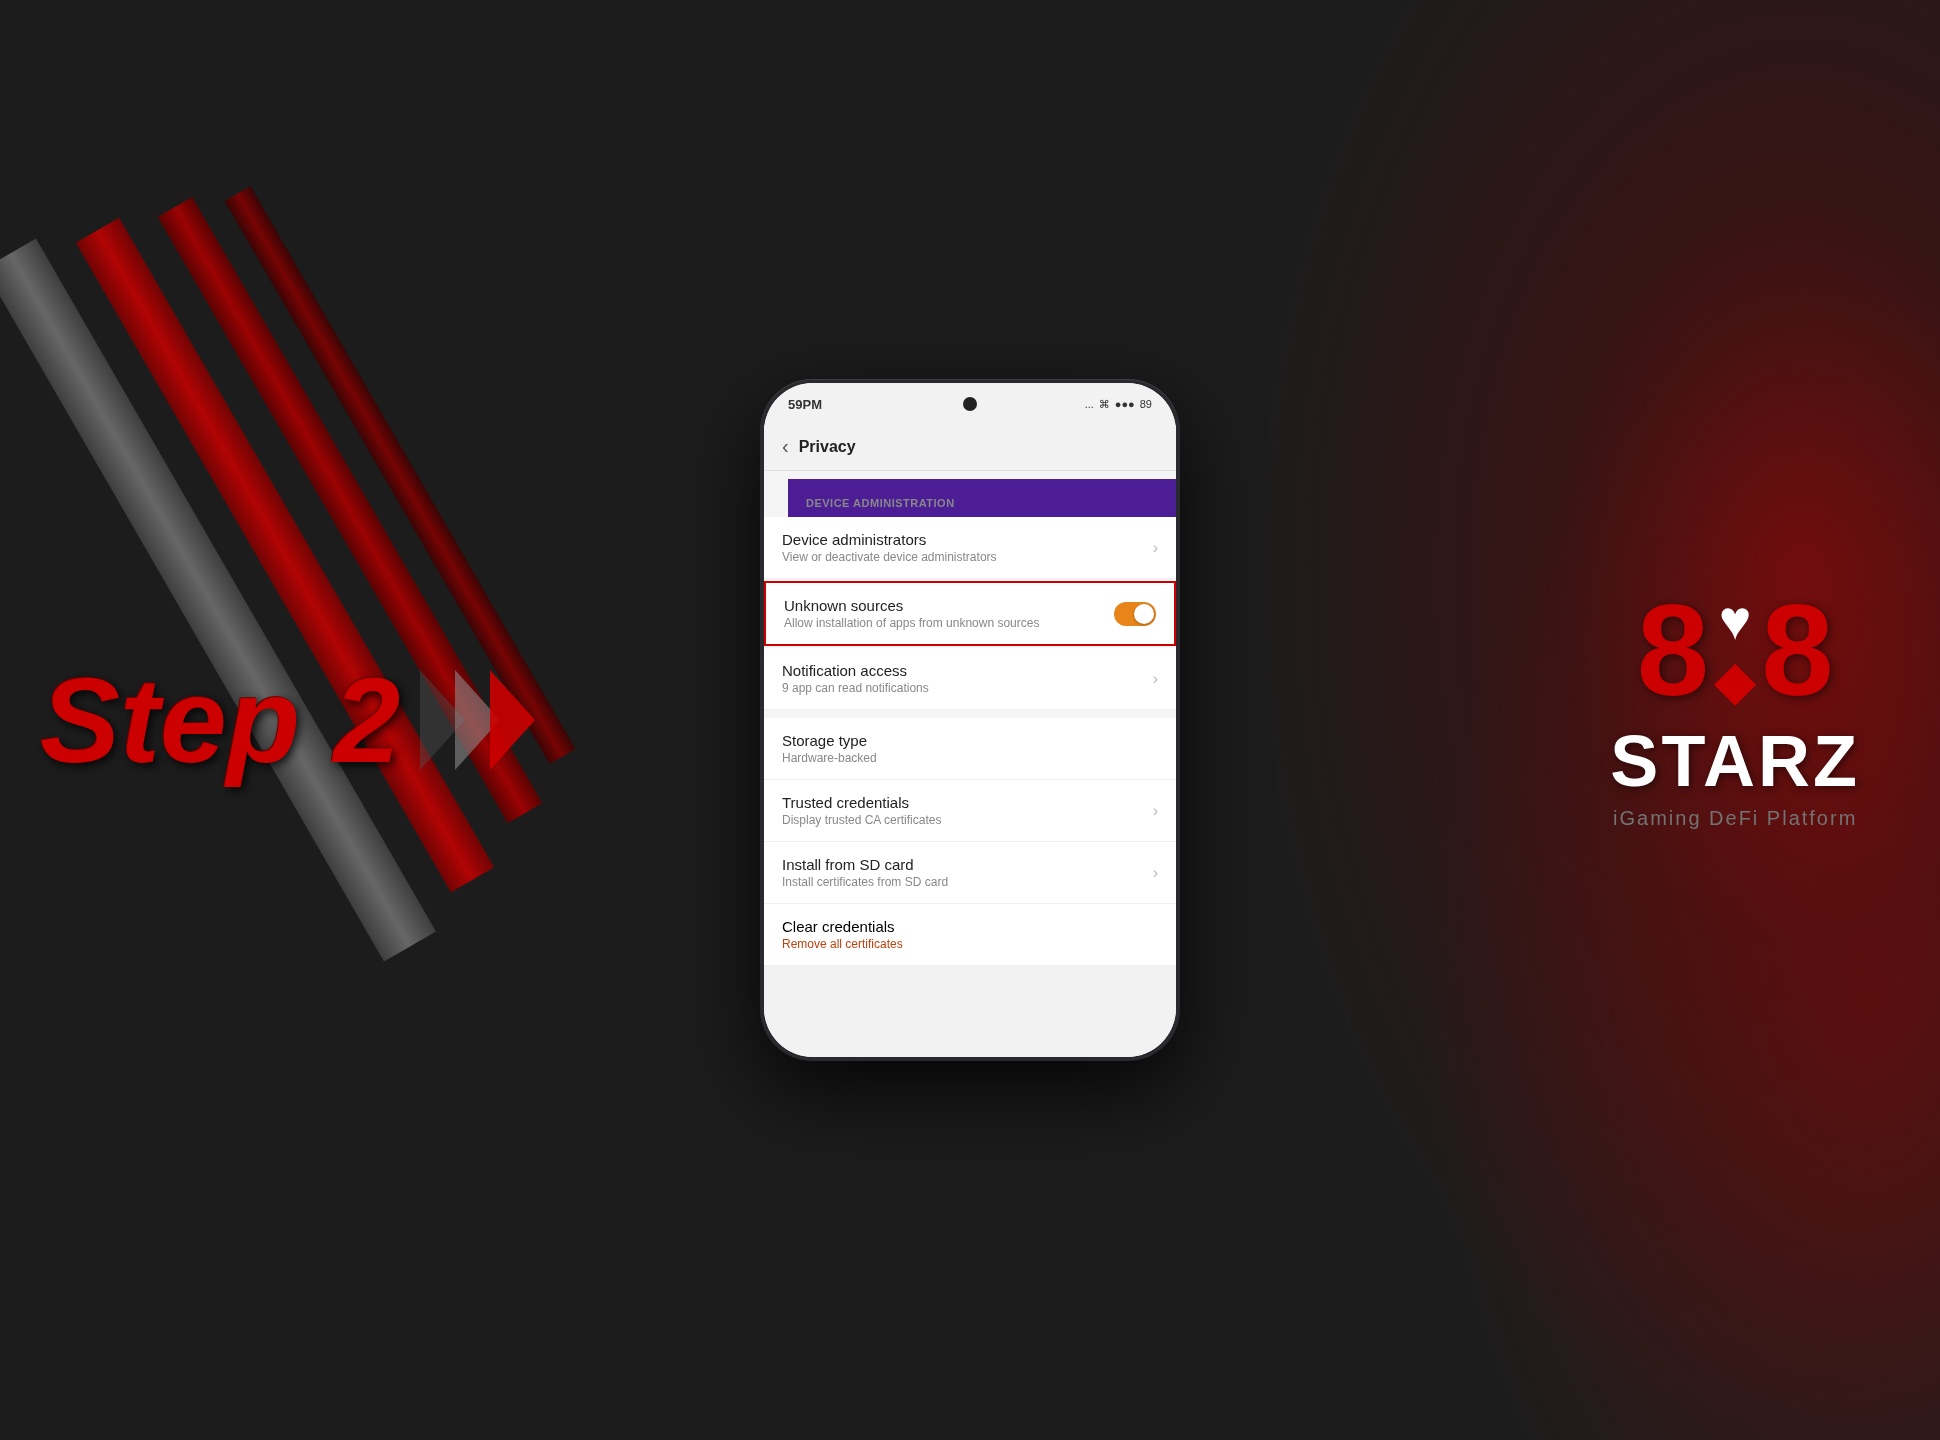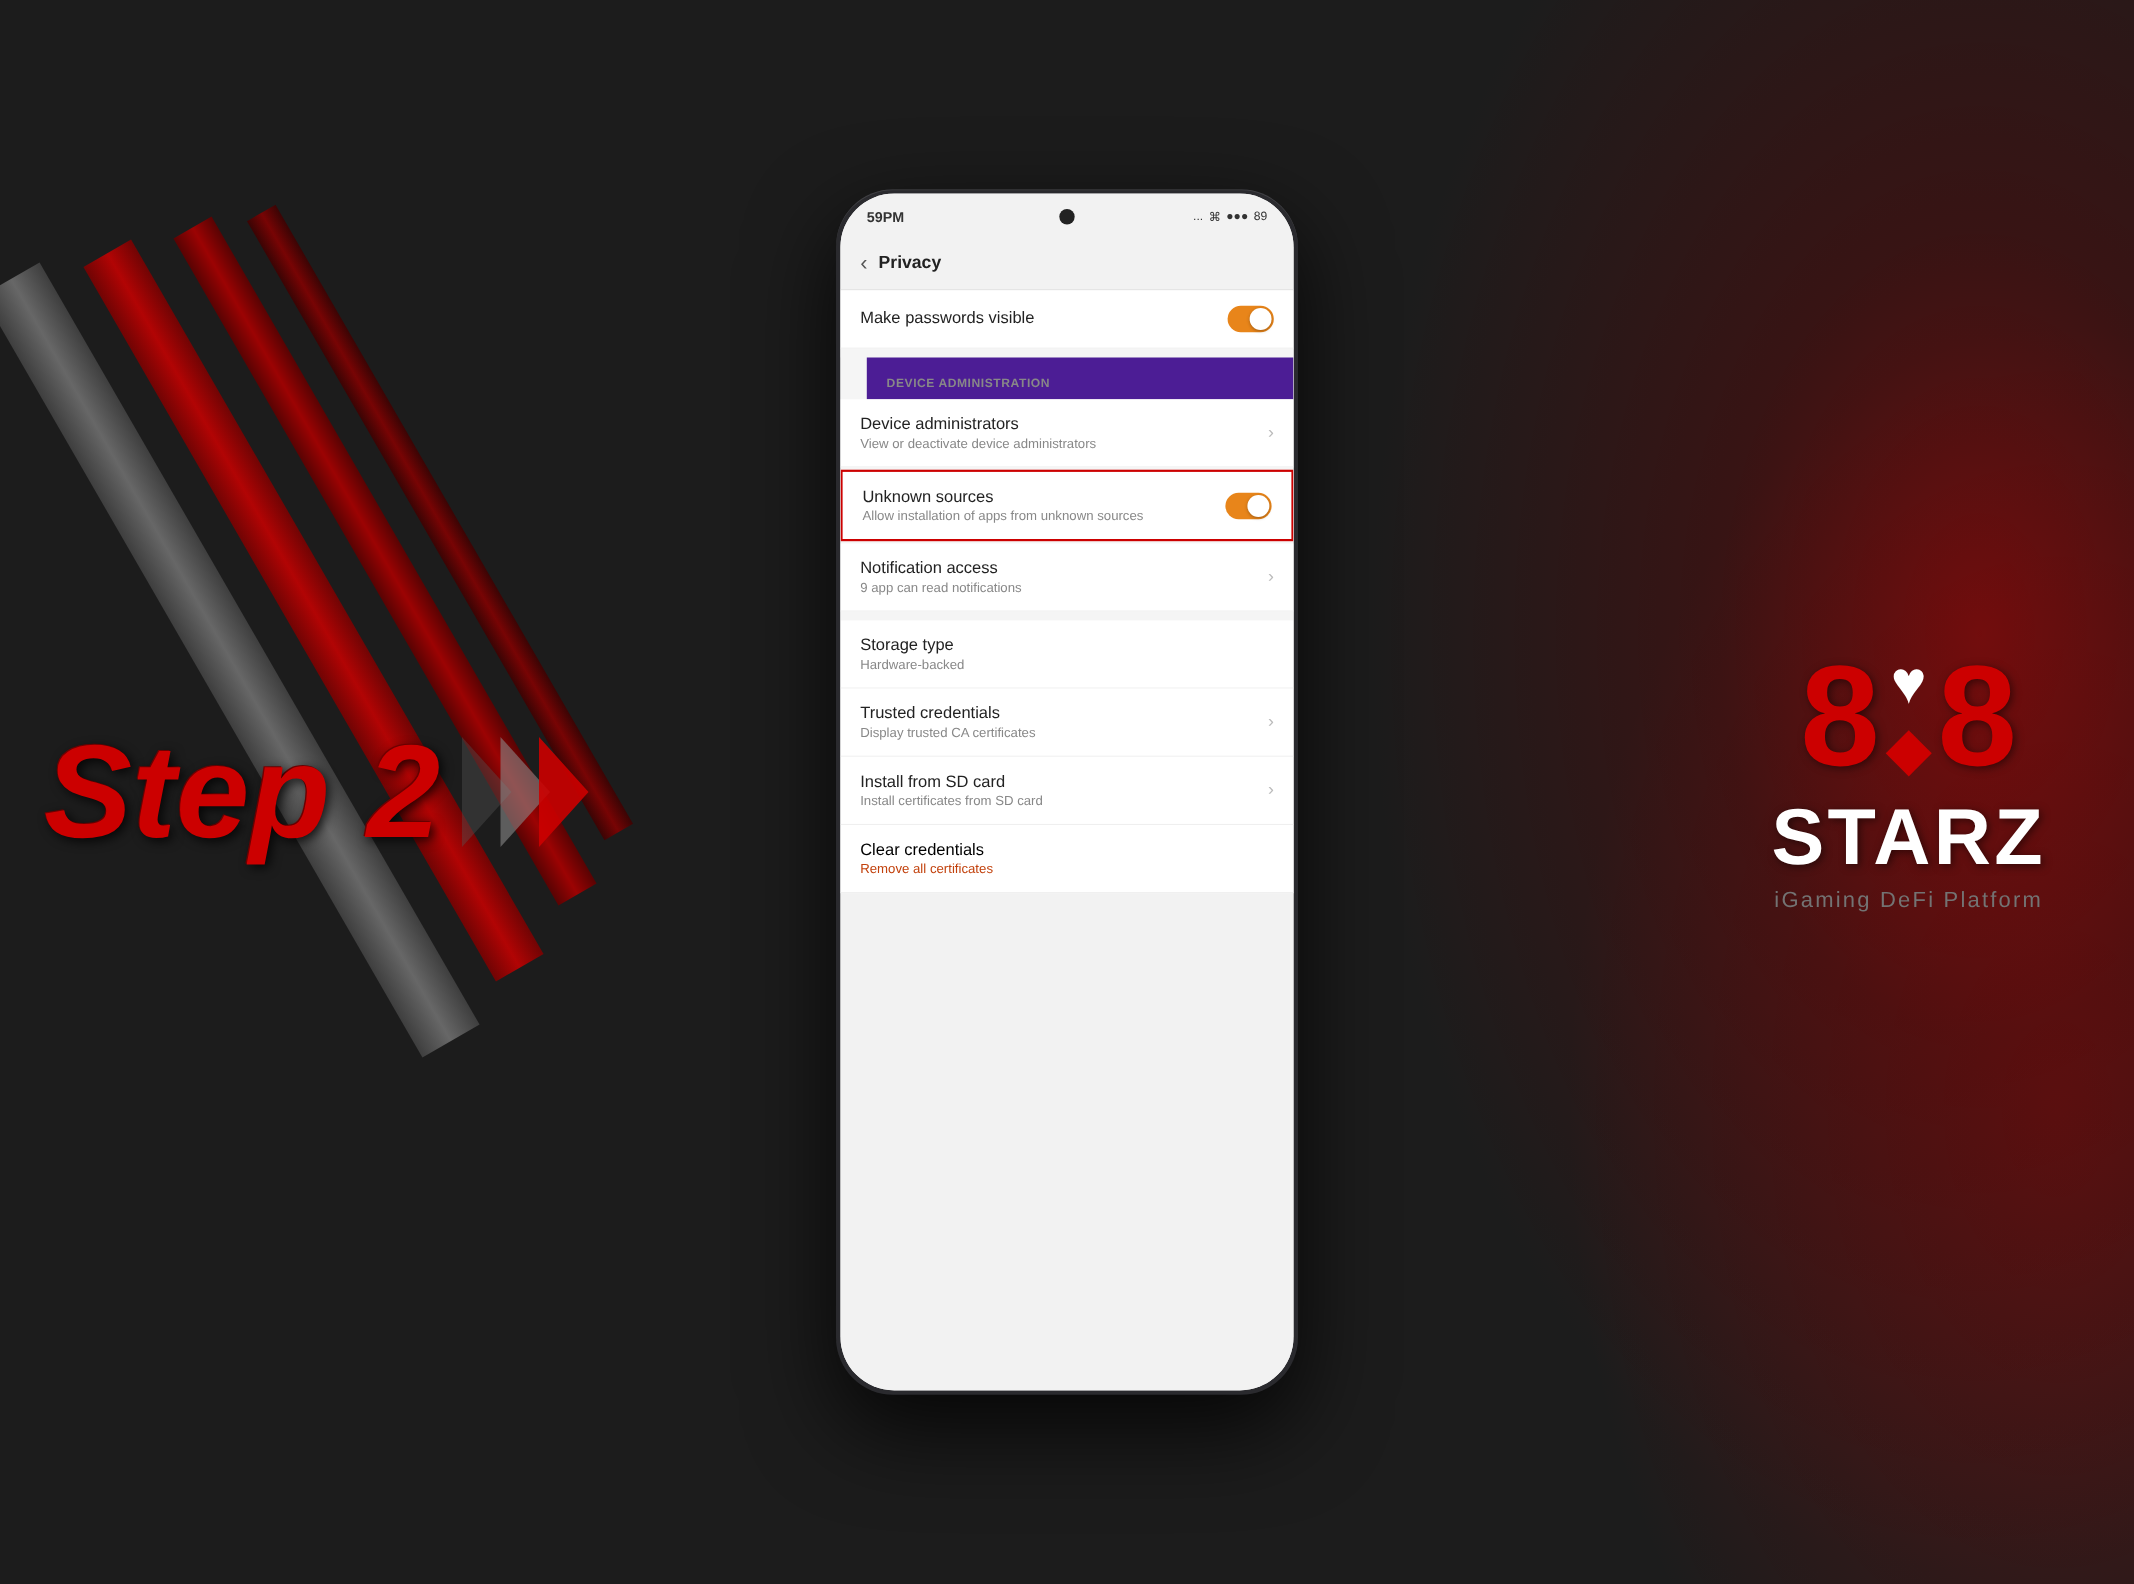--- a/index.html
+++ b/index.html
@@ -178,21 +178,21 @@
     .phone-container {
       position: absolute;
       left: 50%;
       top: 50%;
       transform: translate(-50%, -50%);
       z-index: 20;
     }
 
     .phone {
       width: 420px;
-      height: 1096px;
+      height: 682px;
       background: #2a2a2e;
       border-radius: 52px;
       padding: 4px;
       box-shadow: 0 30px 80px rgba(0,0,0,0.8), inset 0 1px 0 rgba(255,255,255,0.1);
       position: relative;
     }
 
     .phone-inner {
       width: 100%;
       height: 100%;
@@ -424,26 +424,20 @@
 
       <div class="screen-content">
 
         <div class="privacy-header">
           <span class="back-arrow">‹</span>
           <span class="privacy-title">Privacy</span>
         </div>
 
         <div class="settings-list">
 
-          <div class="top-item">
-            <div class="item-text">
-              <div class="item-title">Make passwords visible</div>
-            </div>
-            <div class="toggle on-orange"></div>
-          </div>
 
           <div class="section-divider"></div>
 
           <div class="section-header">
             <span class="section-header-text">DEVICE ADMINISTRATION</span>
           </div>
 
           <div class="settings-item">
             <div class="item-text">
               <div class="item-title">Device administrators</div>

